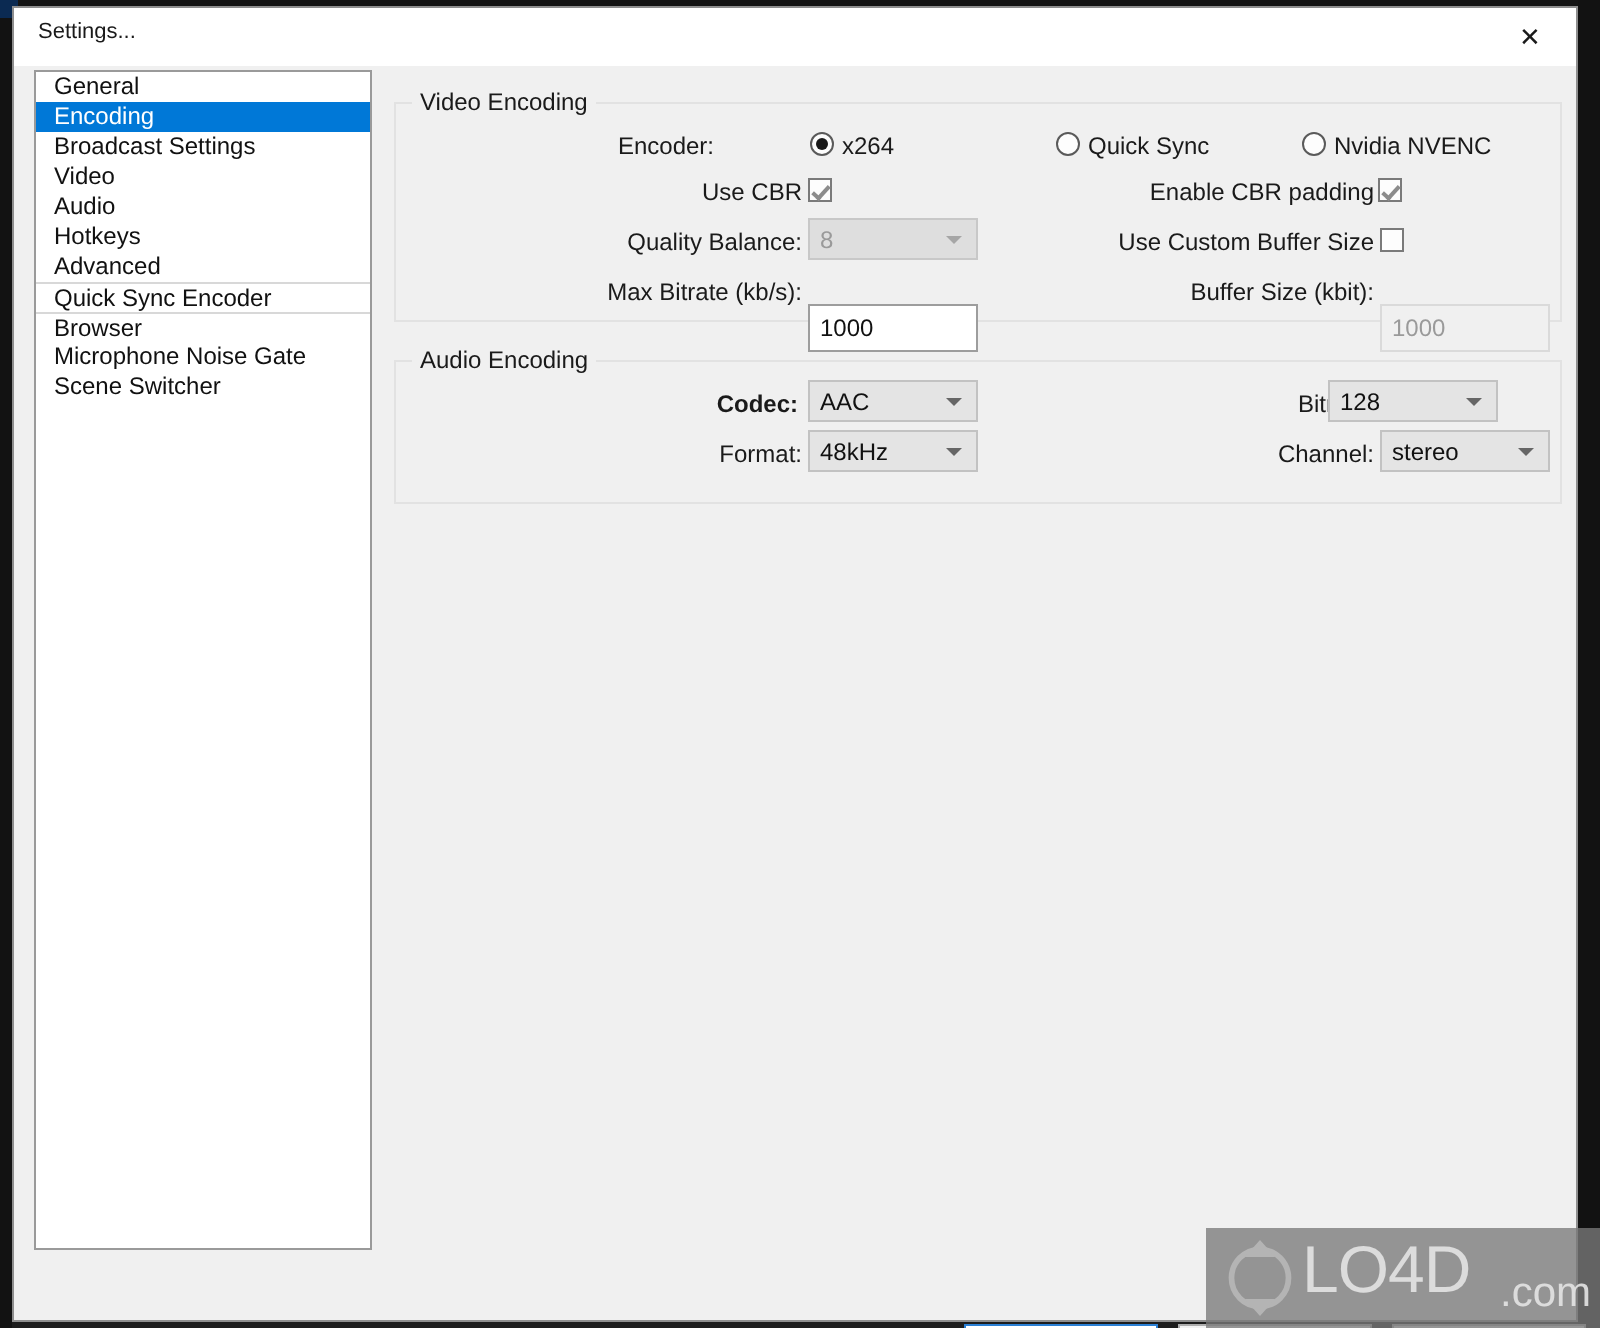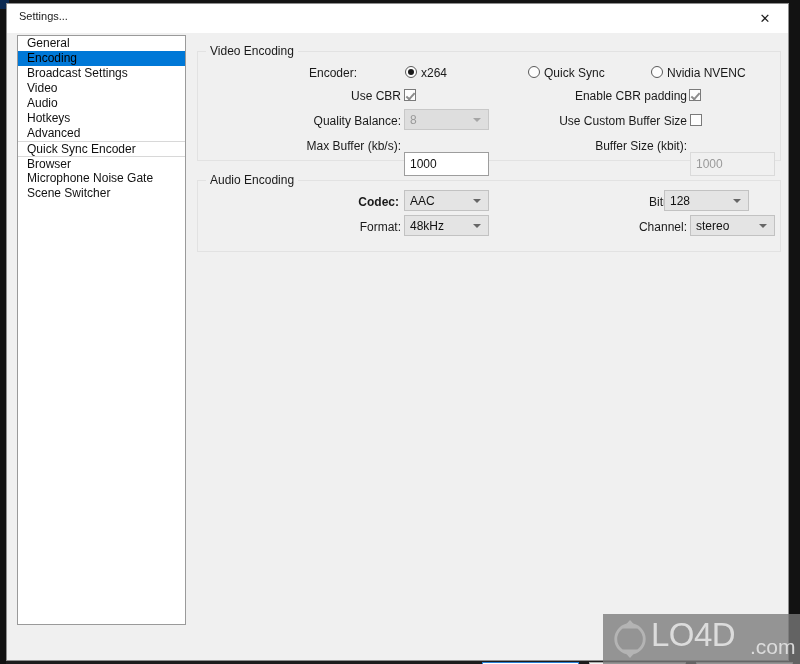--- a/index.html
+++ b/index.html
@@ -97,21 +97,21 @@
     height: 15px;
     line-height: 15px;
     padding-left: 9px;
     font-size: 12px;
     color: #111;
     white-space: nowrap;
     box-sizing: border-box;
   }
   .side-item.selected {
     background: #0078d7;
-    color: #000000;
+    color: #ffffff;
   }
   .side-item.sep-top { border-top: 1px solid #d8d8d8; }
 
   
   .groupbox {
     position: absolute;
     border: 1px solid #e2e2e2;
     box-sizing: border-box;
     background: transparent;
   }
@@ -329,21 +329,21 @@
 
     <div class="lbl" style="left:268px; top:110px; width:126px;">Quality Balance:</div>
     <div class="combo disabled" style="left:397px; top:105px; width:85px; height:21px;">
       <span>8</span>
       <span class="arrow"></span>
     </div>
 
     <div class="lbl" style="left:500px; top:110px; width:180px;">Use Custom Buffer Size</div>
     <div class="checkbox" style="left:683px; top:110px;"></div>
 
-    <div class="lbl" style="left:258px; top:135px; width:136px;">Max Buffer (kb/s):</div>
+    <div class="lbl" style="left:258px; top:135px; width:136px;">Max Bitrate (kb/s):</div>
     <div class="textinput" style="left:397px; top:128px; width:85px; height:24px;">
       <span>1000</span>
     </div>
 
     <div class="lbl" style="left:556px; top:135px; width:124px;">Buffer Size (kbit):</div>
     <div class="textinput disabled" style="left:683px; top:128px; width:85px; height:24px;">
       <span>1000</span>
     </div>
 
     <div class="groupbox" id="gb-audio">

